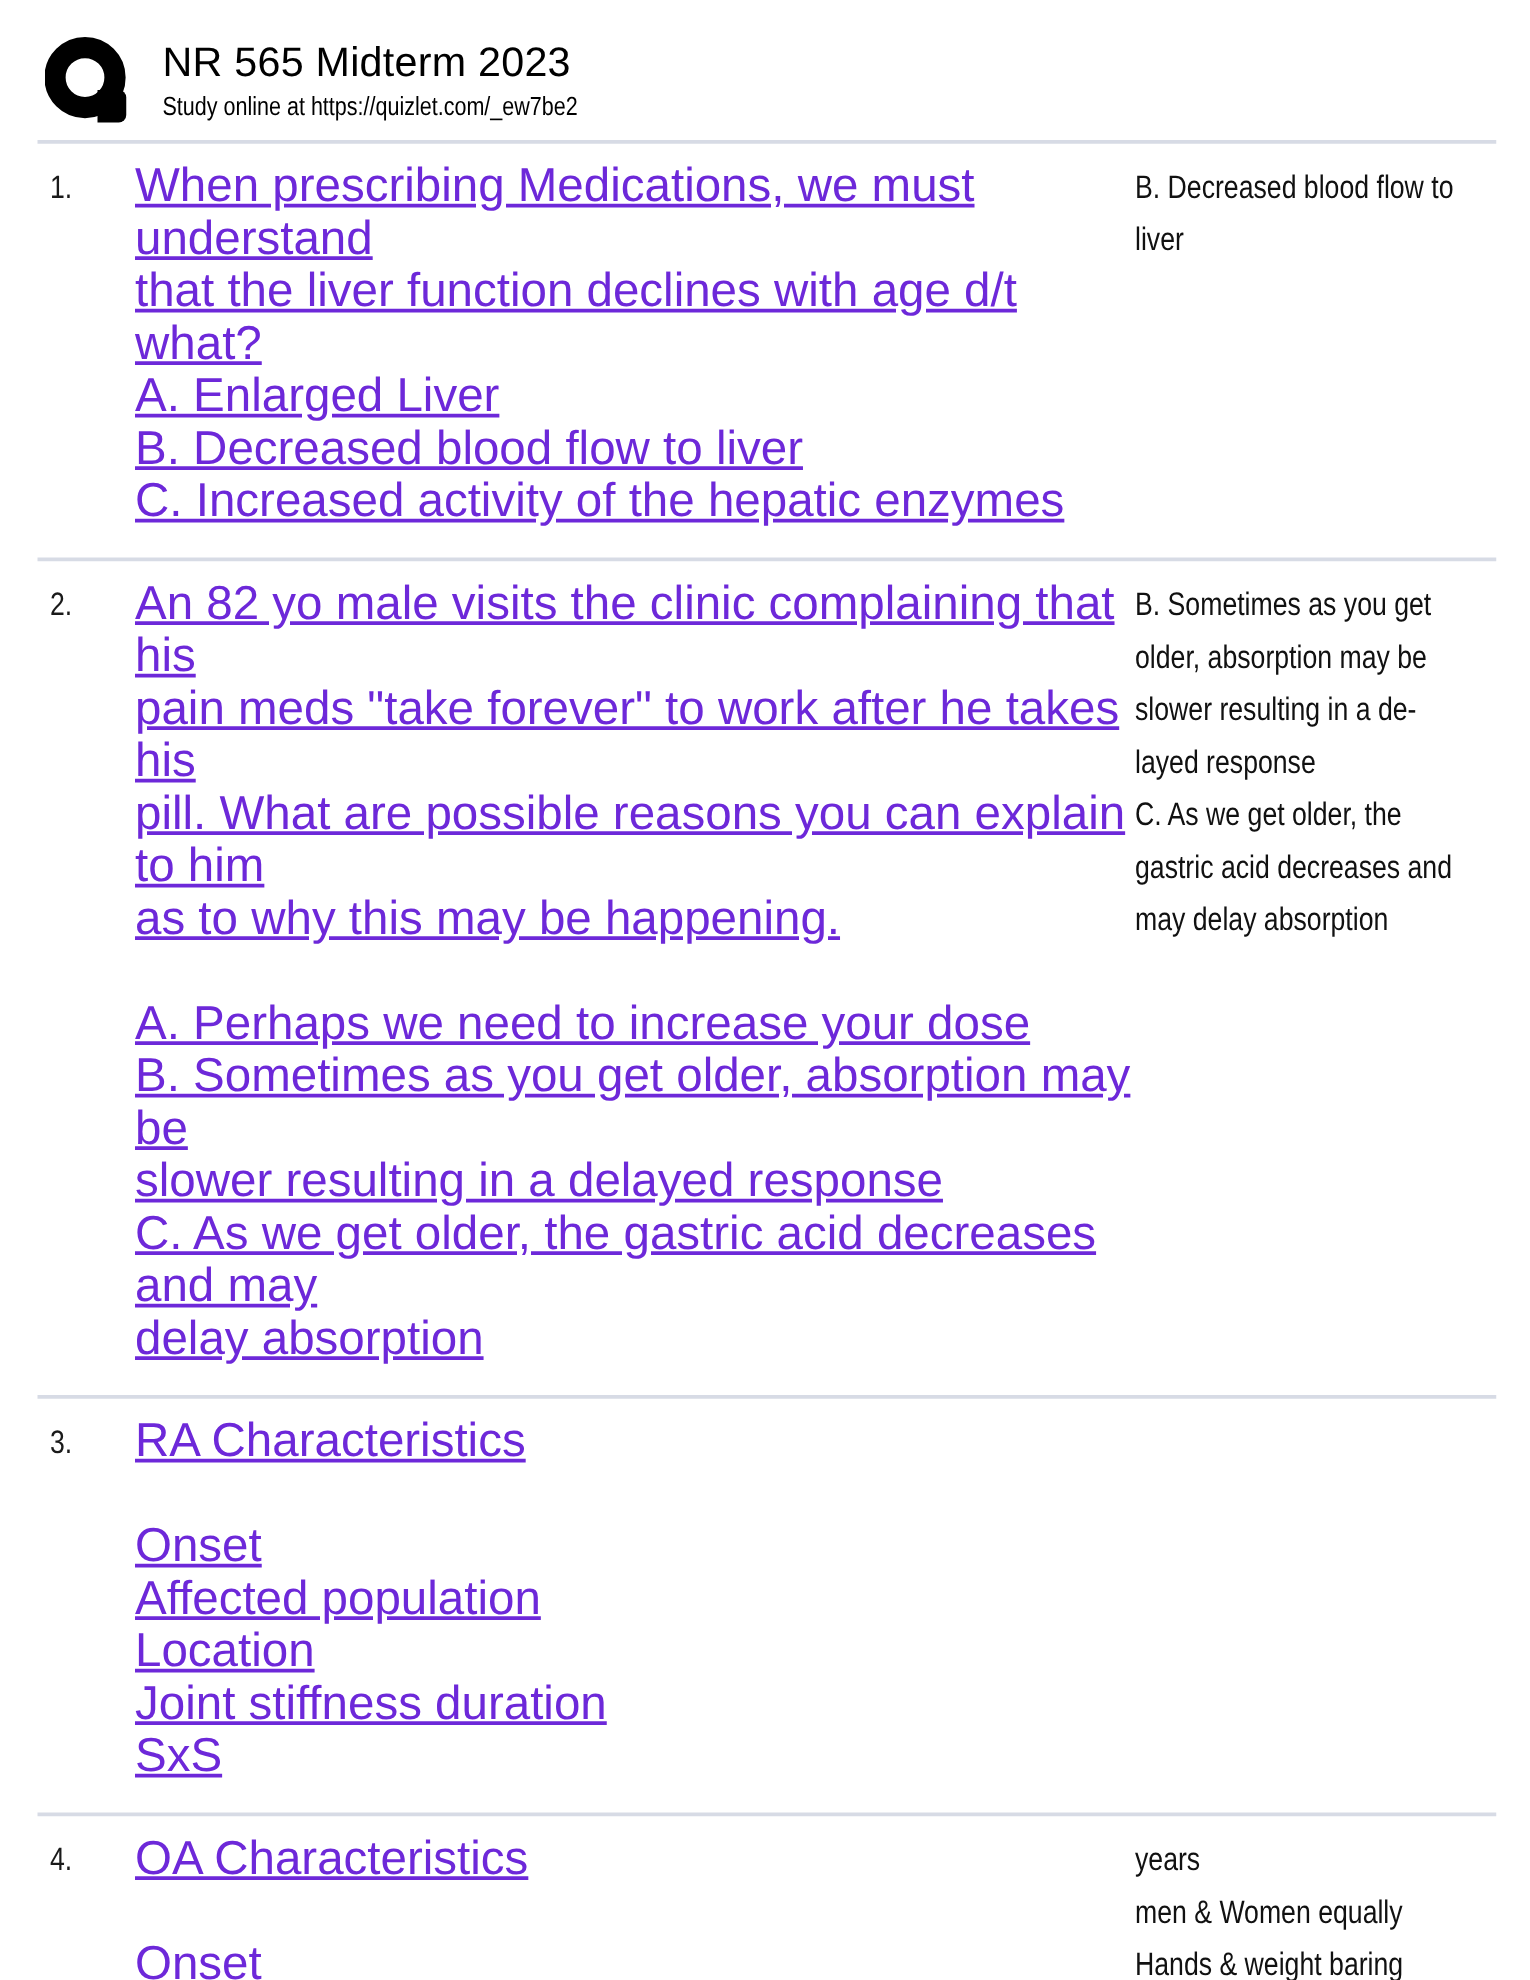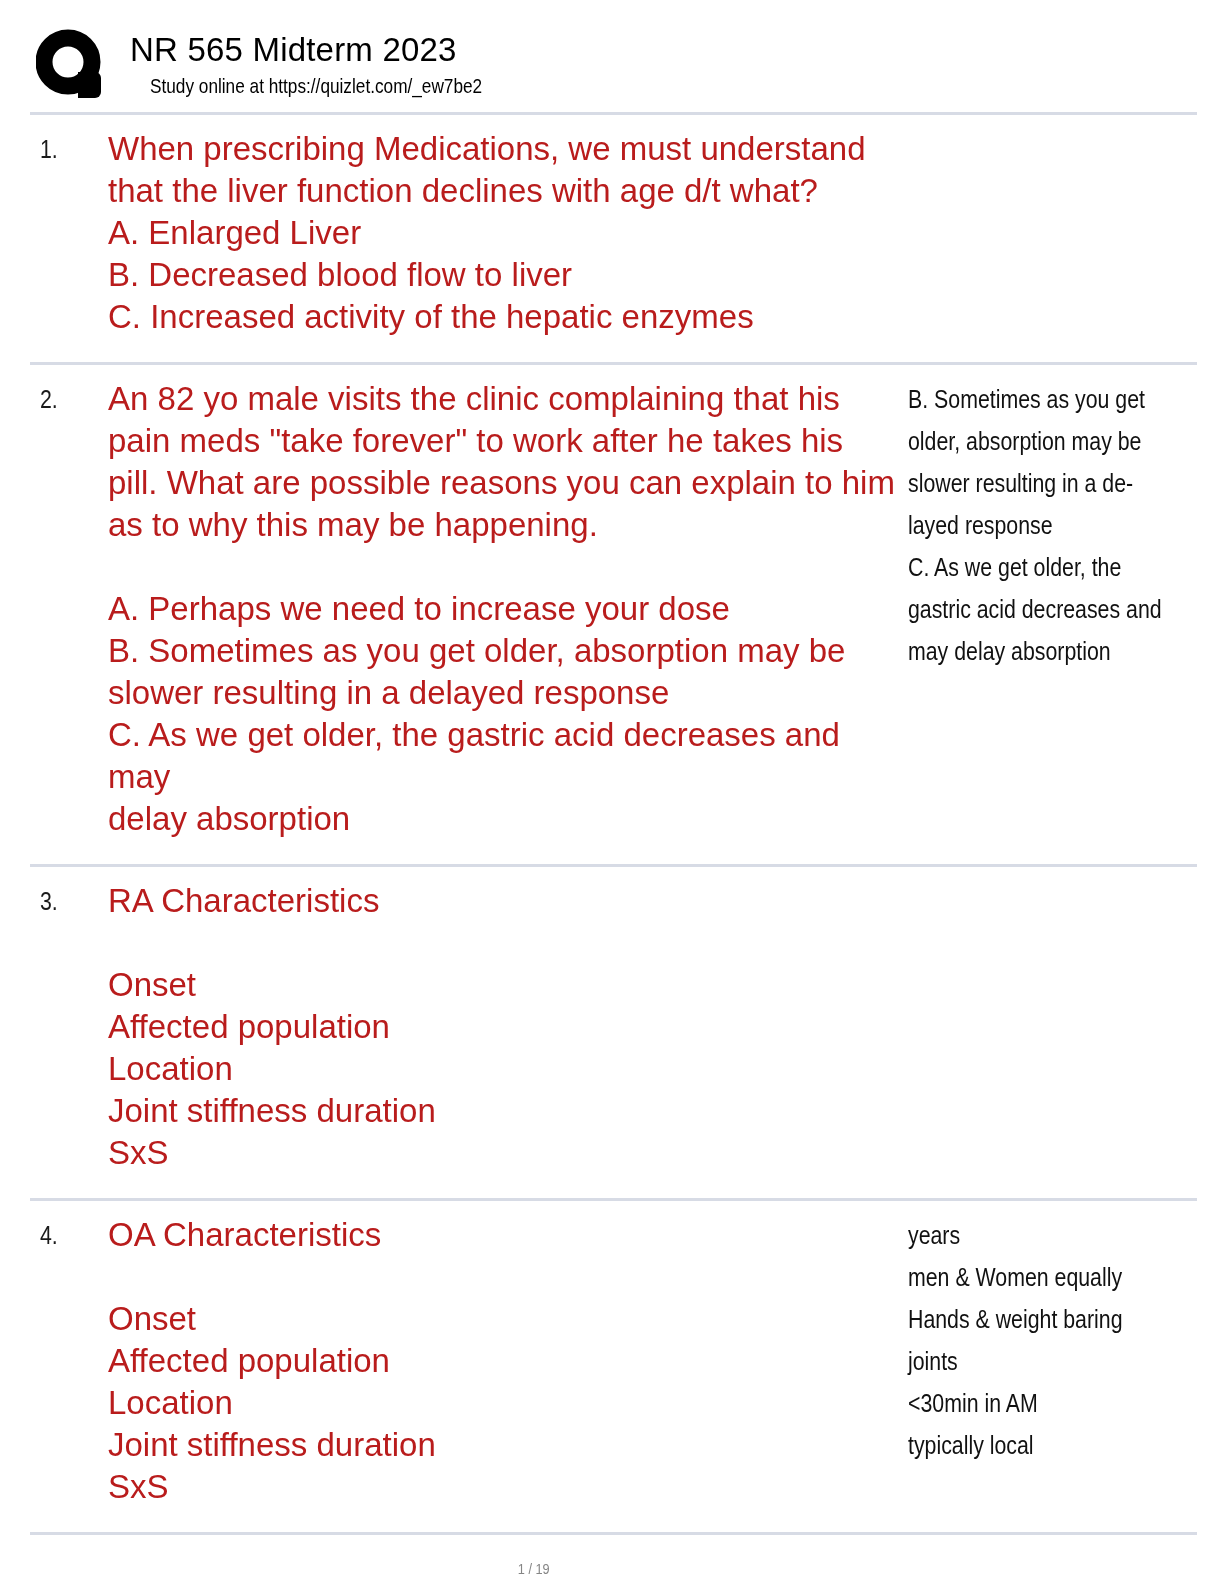--- a/index.html
+++ b/index.html
@@ -38,21 +38,21 @@
     padding-top: 2px;
   }
   .title {
     margin: 0;
     font-size: 33px;
     line-height: 40px;
     font-weight: 400;
     letter-spacing: 0.2px;
     color: #000000;
   }
-  .subtitle-wrap { margin-top: 3px; height: 26px; margin-left: 20px; }
+  .subtitle-wrap { margin-top: 3px; height: 26px; }
 
   
   .condensed {
     display: inline-block;
     transform: scaleX(0.82);
     transform-origin: 0 0;
     white-space: pre-line;
   }
   .subtitle {
     font-size: 21px;
@@ -82,24 +82,25 @@
     flex: 0 0 auto;
   }
   .num .condensed {
     font-size: 26px;
     line-height: 42px;
     color: #1a1a1a;
   }
   .question {
     width: 800px;
     flex: 0 0 auto;
-    font-size: 33px;
+    font-size: 38px;
     line-height: 42px;
     white-space: pre-line;
-    color: #b91c1c;
+    color: #6d28d9;
+    text-decoration: underline;
   }
   .answer-col {
     width: 306px;
     flex: 0 0 auto;
     overflow: visible;
   }
   .answer {
     width: 372px;
     font-size: 26px;
     line-height: 42px;
@@ -144,20 +145,22 @@
 
   <main>
 
     <section class="item">
       <div class="num"><span class="condensed">1.</span></div>
       <div class="question">When prescribing Medications, we must understand
 that the liver function declines with age d/t what?
 A. Enlarged Liver
 B. Decreased blood flow to liver
 C. Increased activity of the hepatic enzymes</div>
+      <div class="answer-col"><div class="condensed answer">B. Decreased blood flow to
+liver</div></div>
     </section>
     <hr class="divider">
 
     <section class="item">
       <div class="num"><span class="condensed">2.</span></div>
       <div class="question">An 82 yo male visits the clinic complaining that his
 pain meds "take forever" to work after he takes his
 pill. What are possible reasons you can explain to him
 as to why this may be happening.
 

